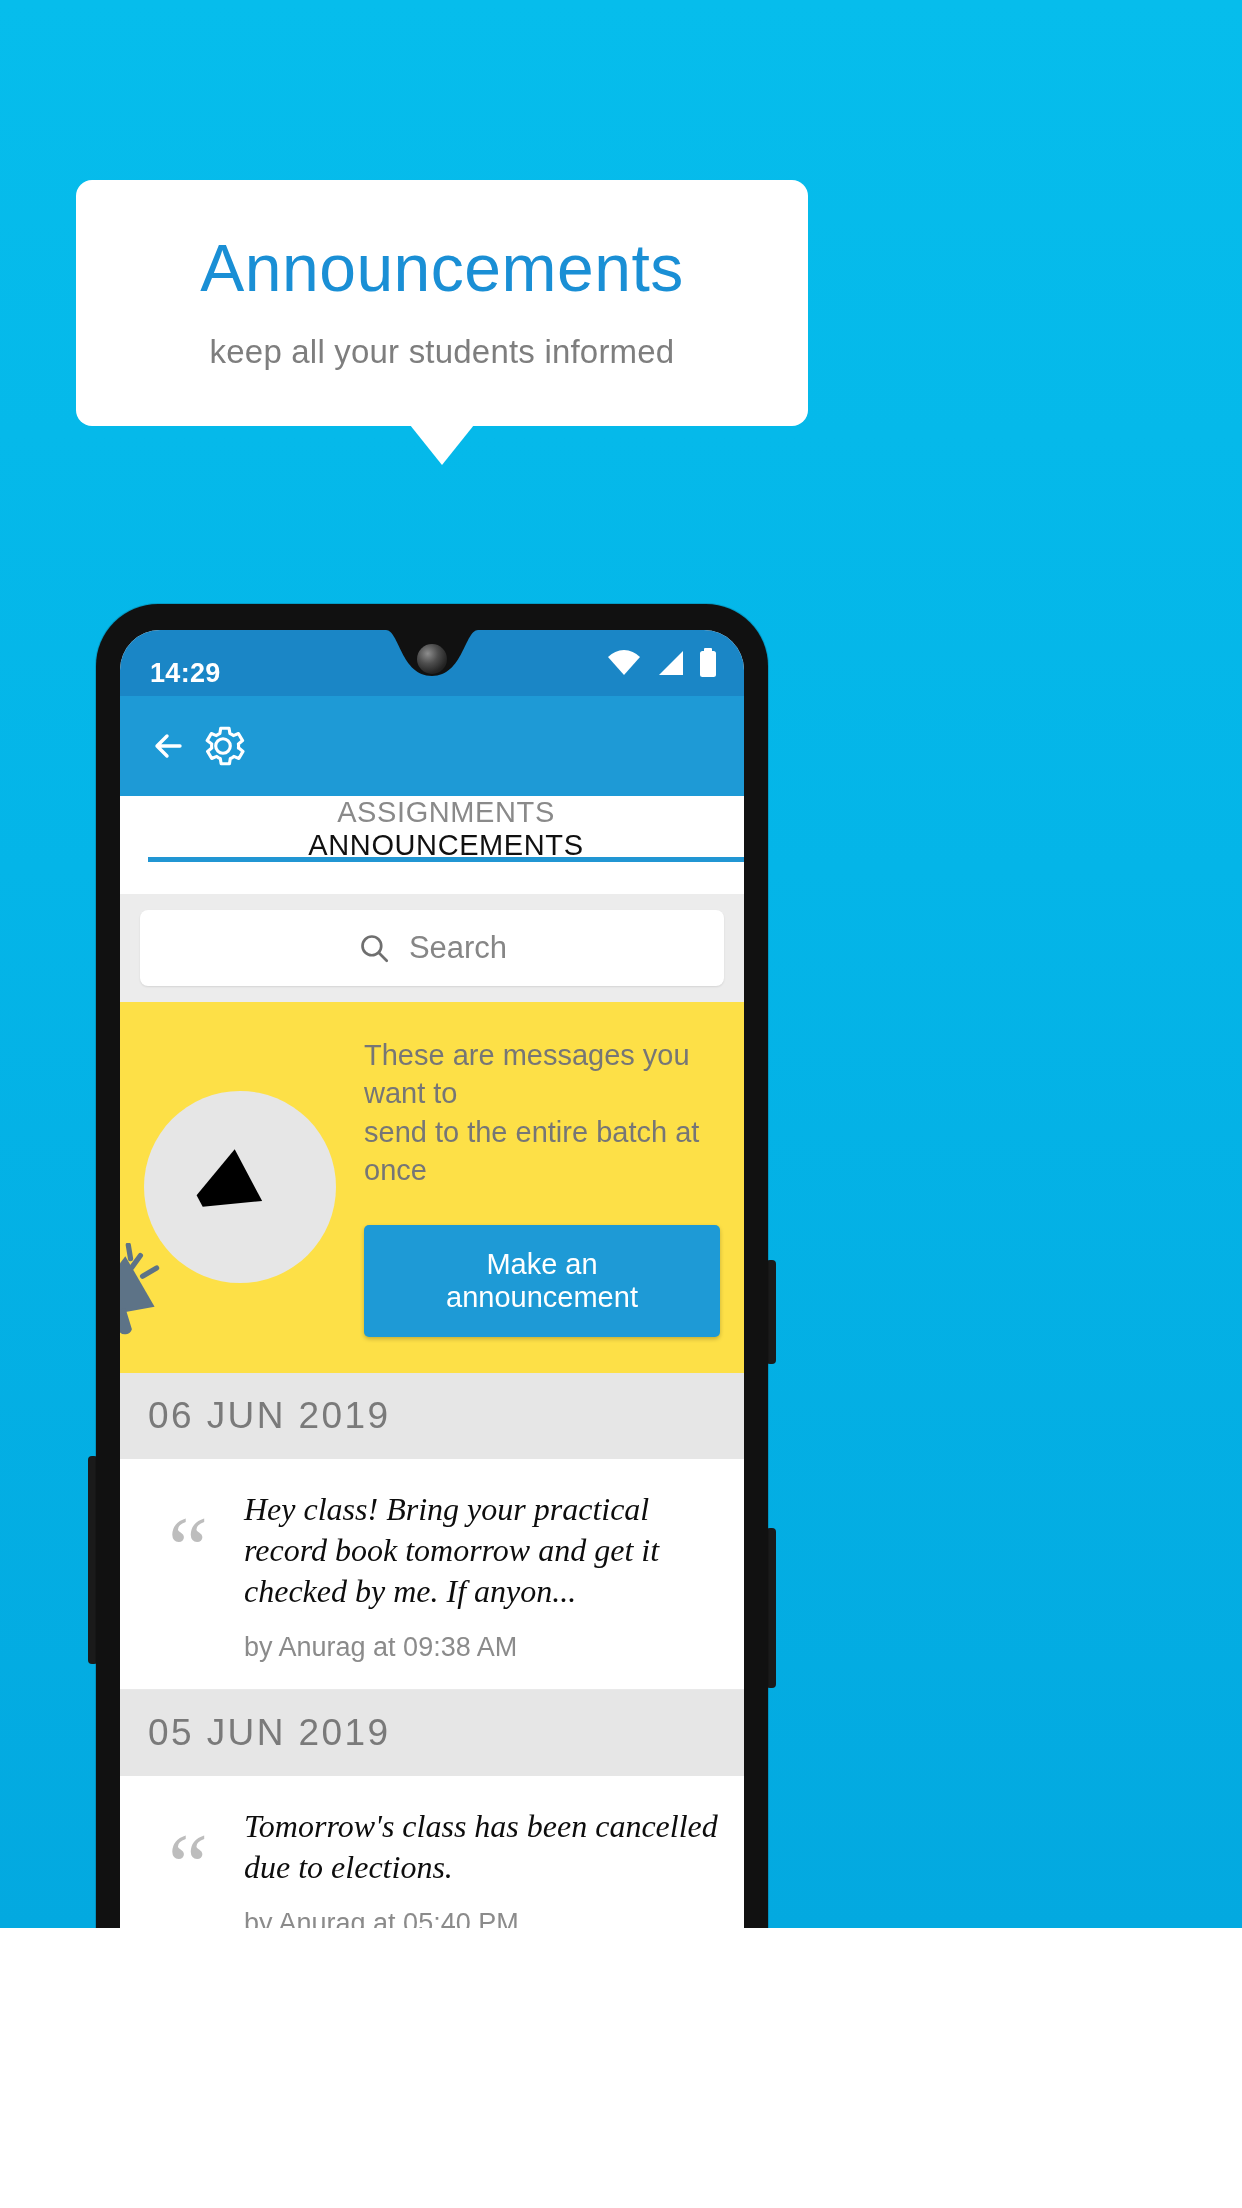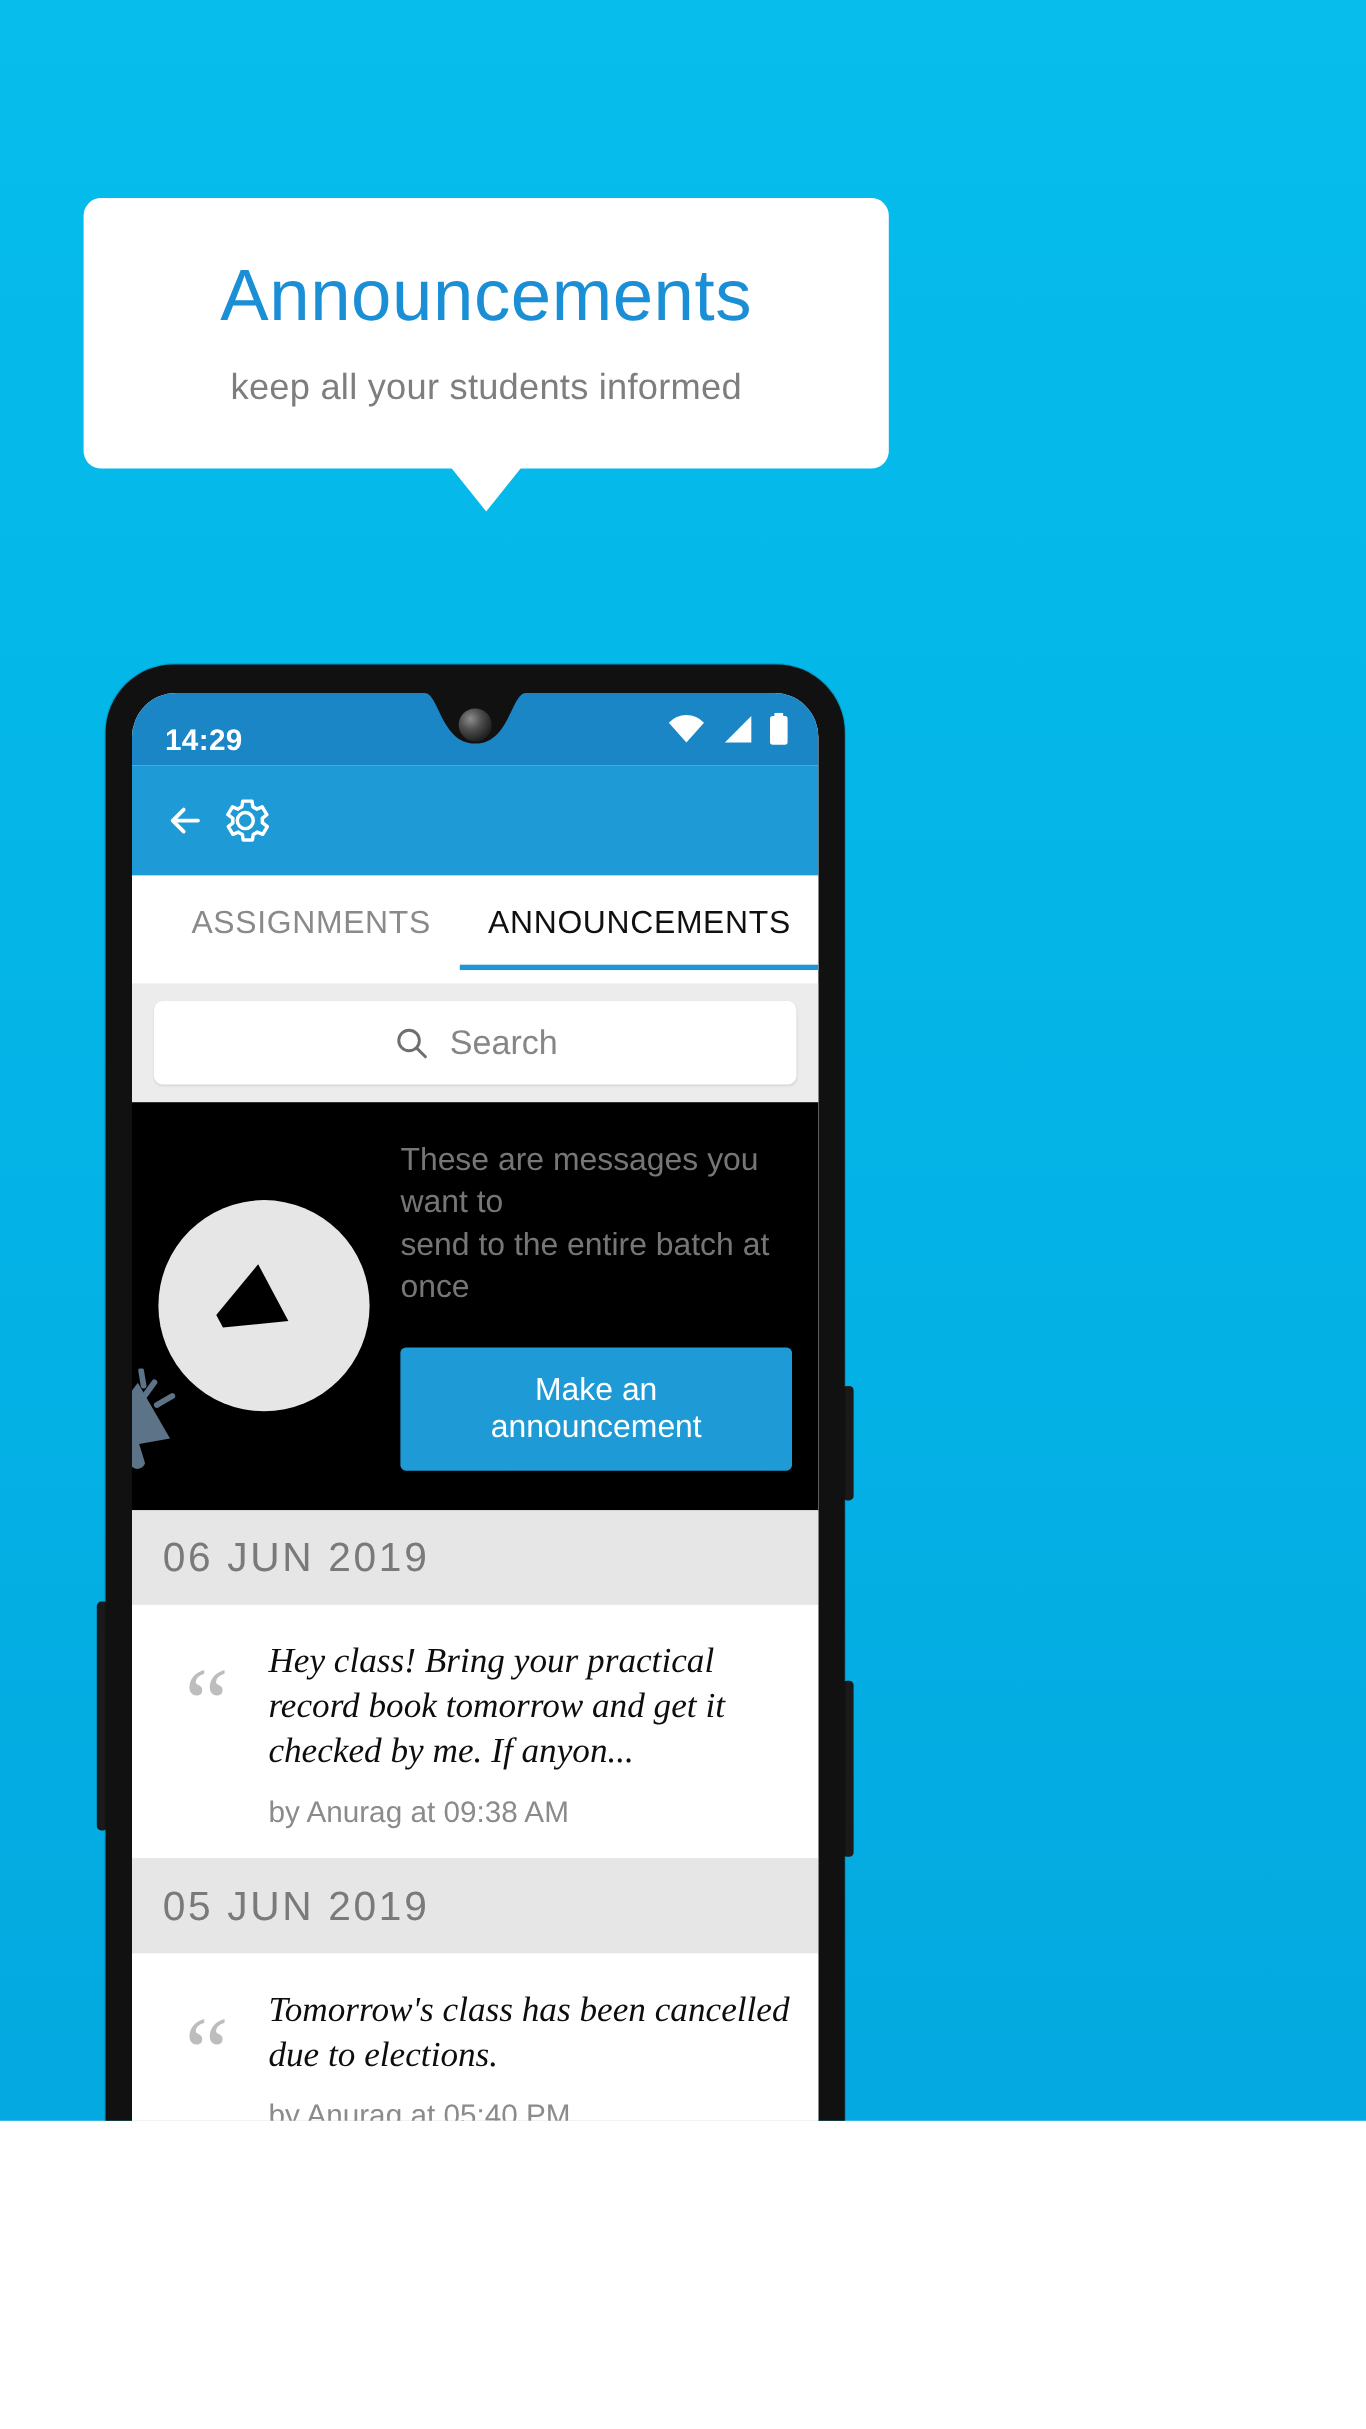--- a/index.html
+++ b/index.html
@@ -159,20 +159,21 @@
   
   #tab-bar {
     position: relative;
     height: 86px;
     background: #ffffff;
     display: flex;
     align-items: stretch;
     padding-left: 28px;
     overflow: hidden;
     white-space: nowrap;
+    flex-direction: column;
   }
   .tab {
     display: flex;
     align-items: center;
     justify-content: center;
     padding: 0 26px;
     font-size: 29px;
     font-weight: 400;
     letter-spacing: 0.6px;
     color: #8a8a8a;
@@ -206,21 +207,21 @@
   }
   #search-icon { width: 34px; height: 34px; }
   #search-placeholder {
     color: #868686;
     font-size: 31px;
     font-weight: 400;
   }
 
   
   #empty-state {
-    background: #000000;
+    background: #fde047;
     display: flex;
     align-items: center;
     padding: 34px 24px 36px 24px;
     gap: 28px;
   }
   #megaphone-circle {
     width: 192px; height: 192px;
     border-radius: 50%;
     background: #e6e6e6;
     display: flex;

